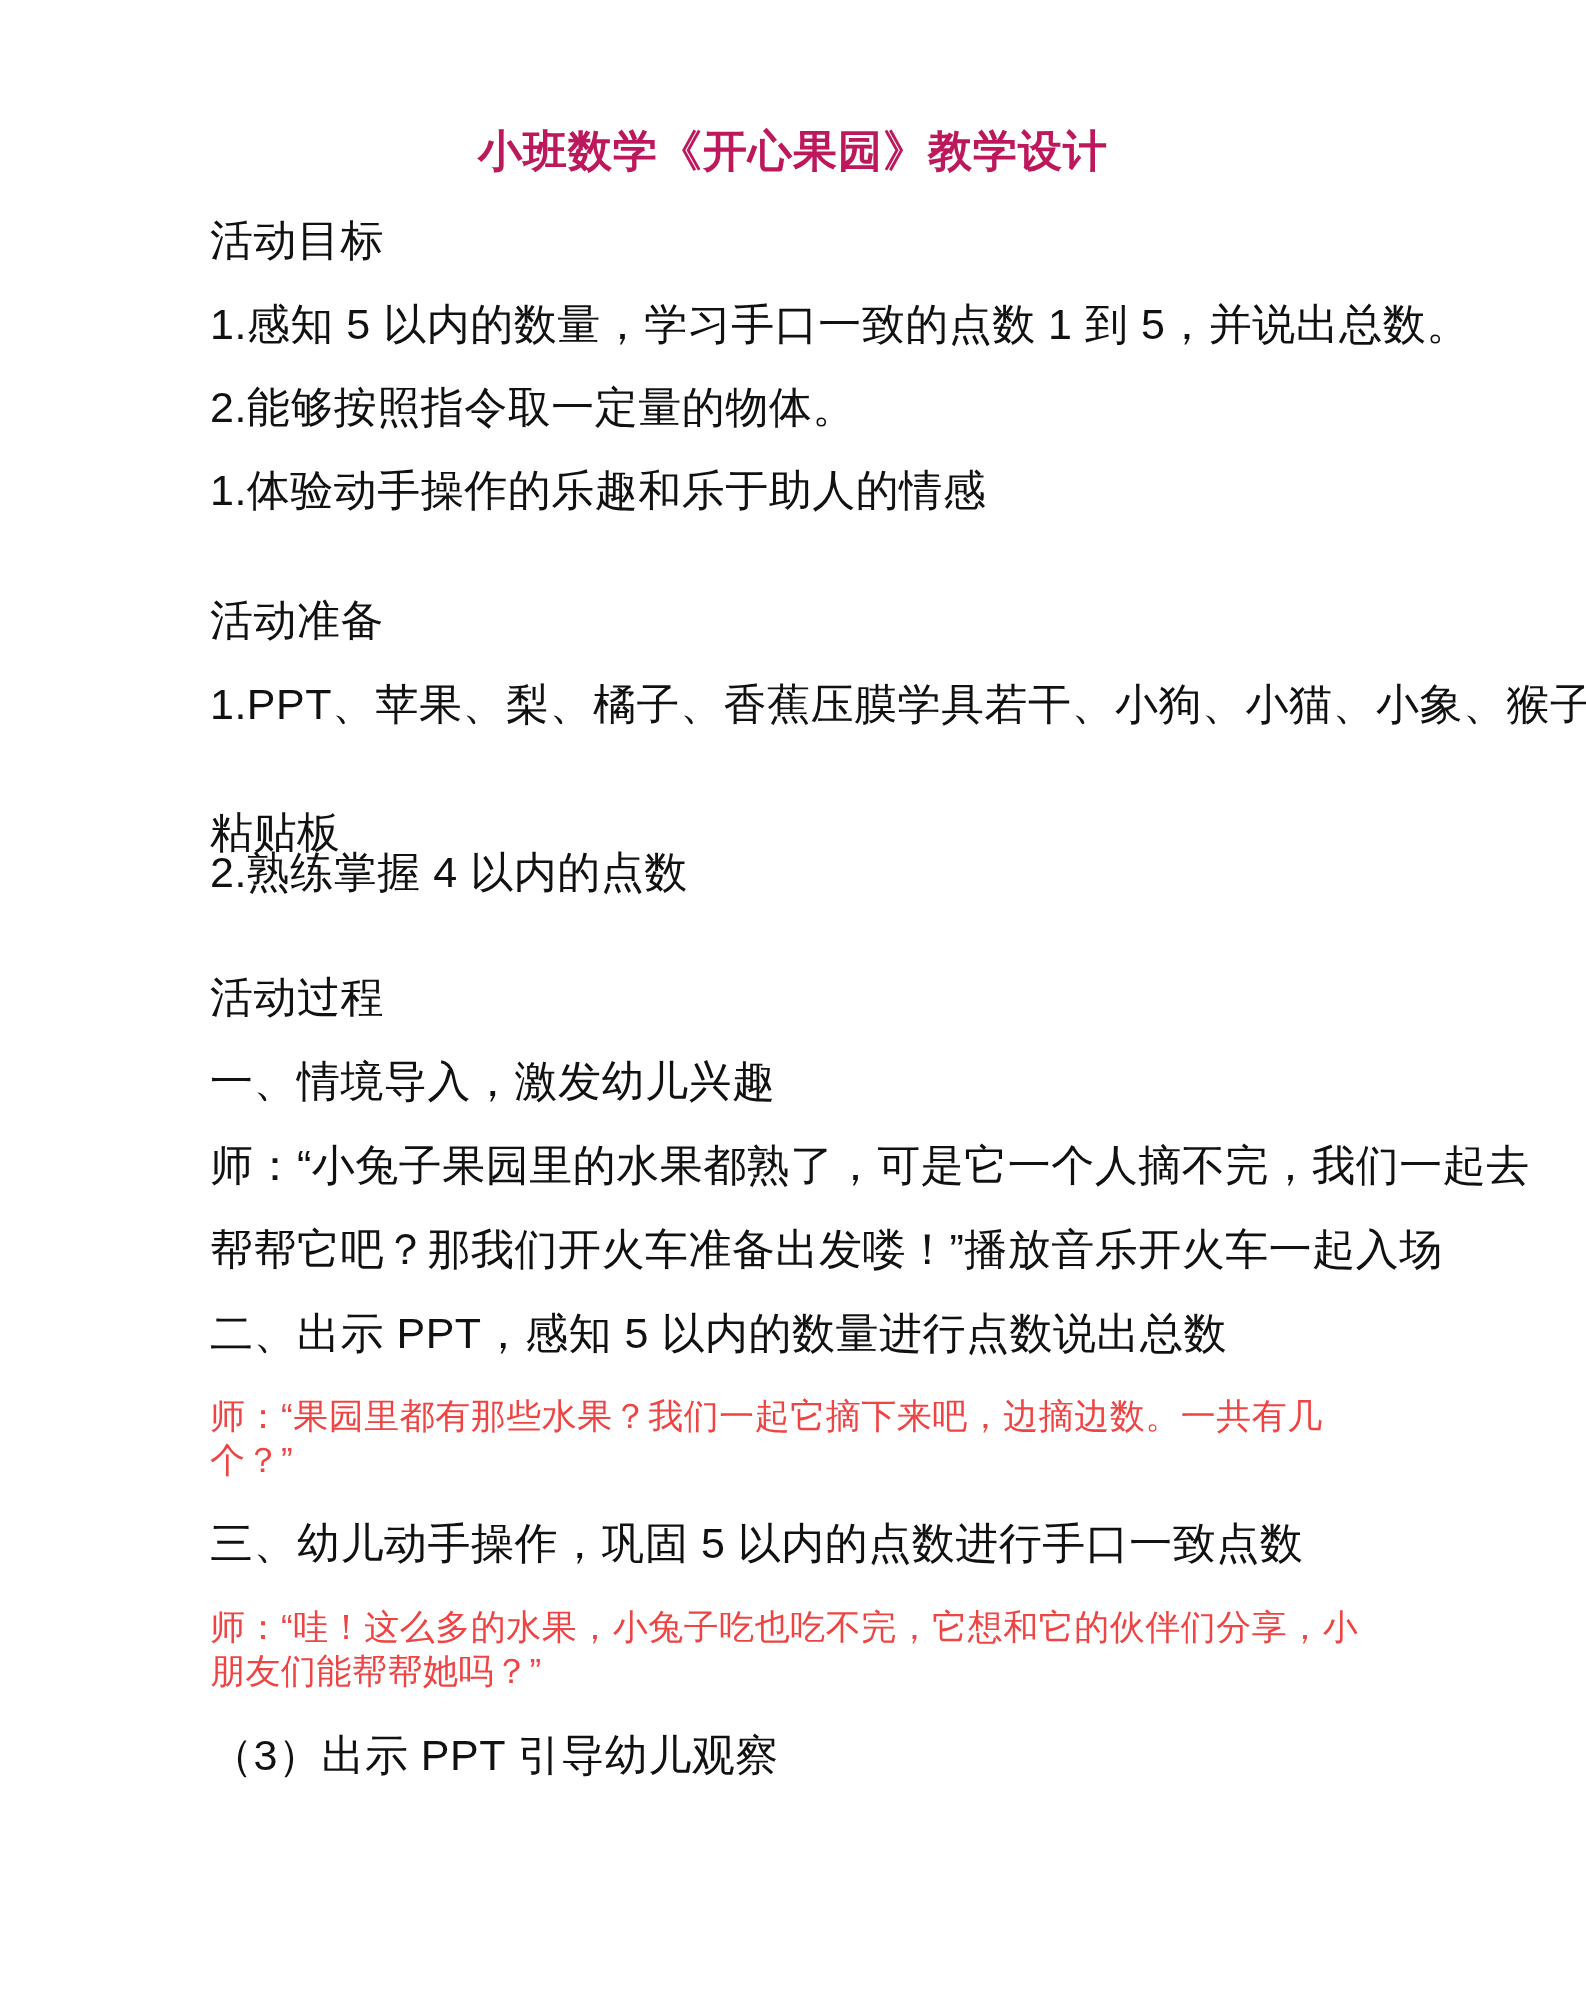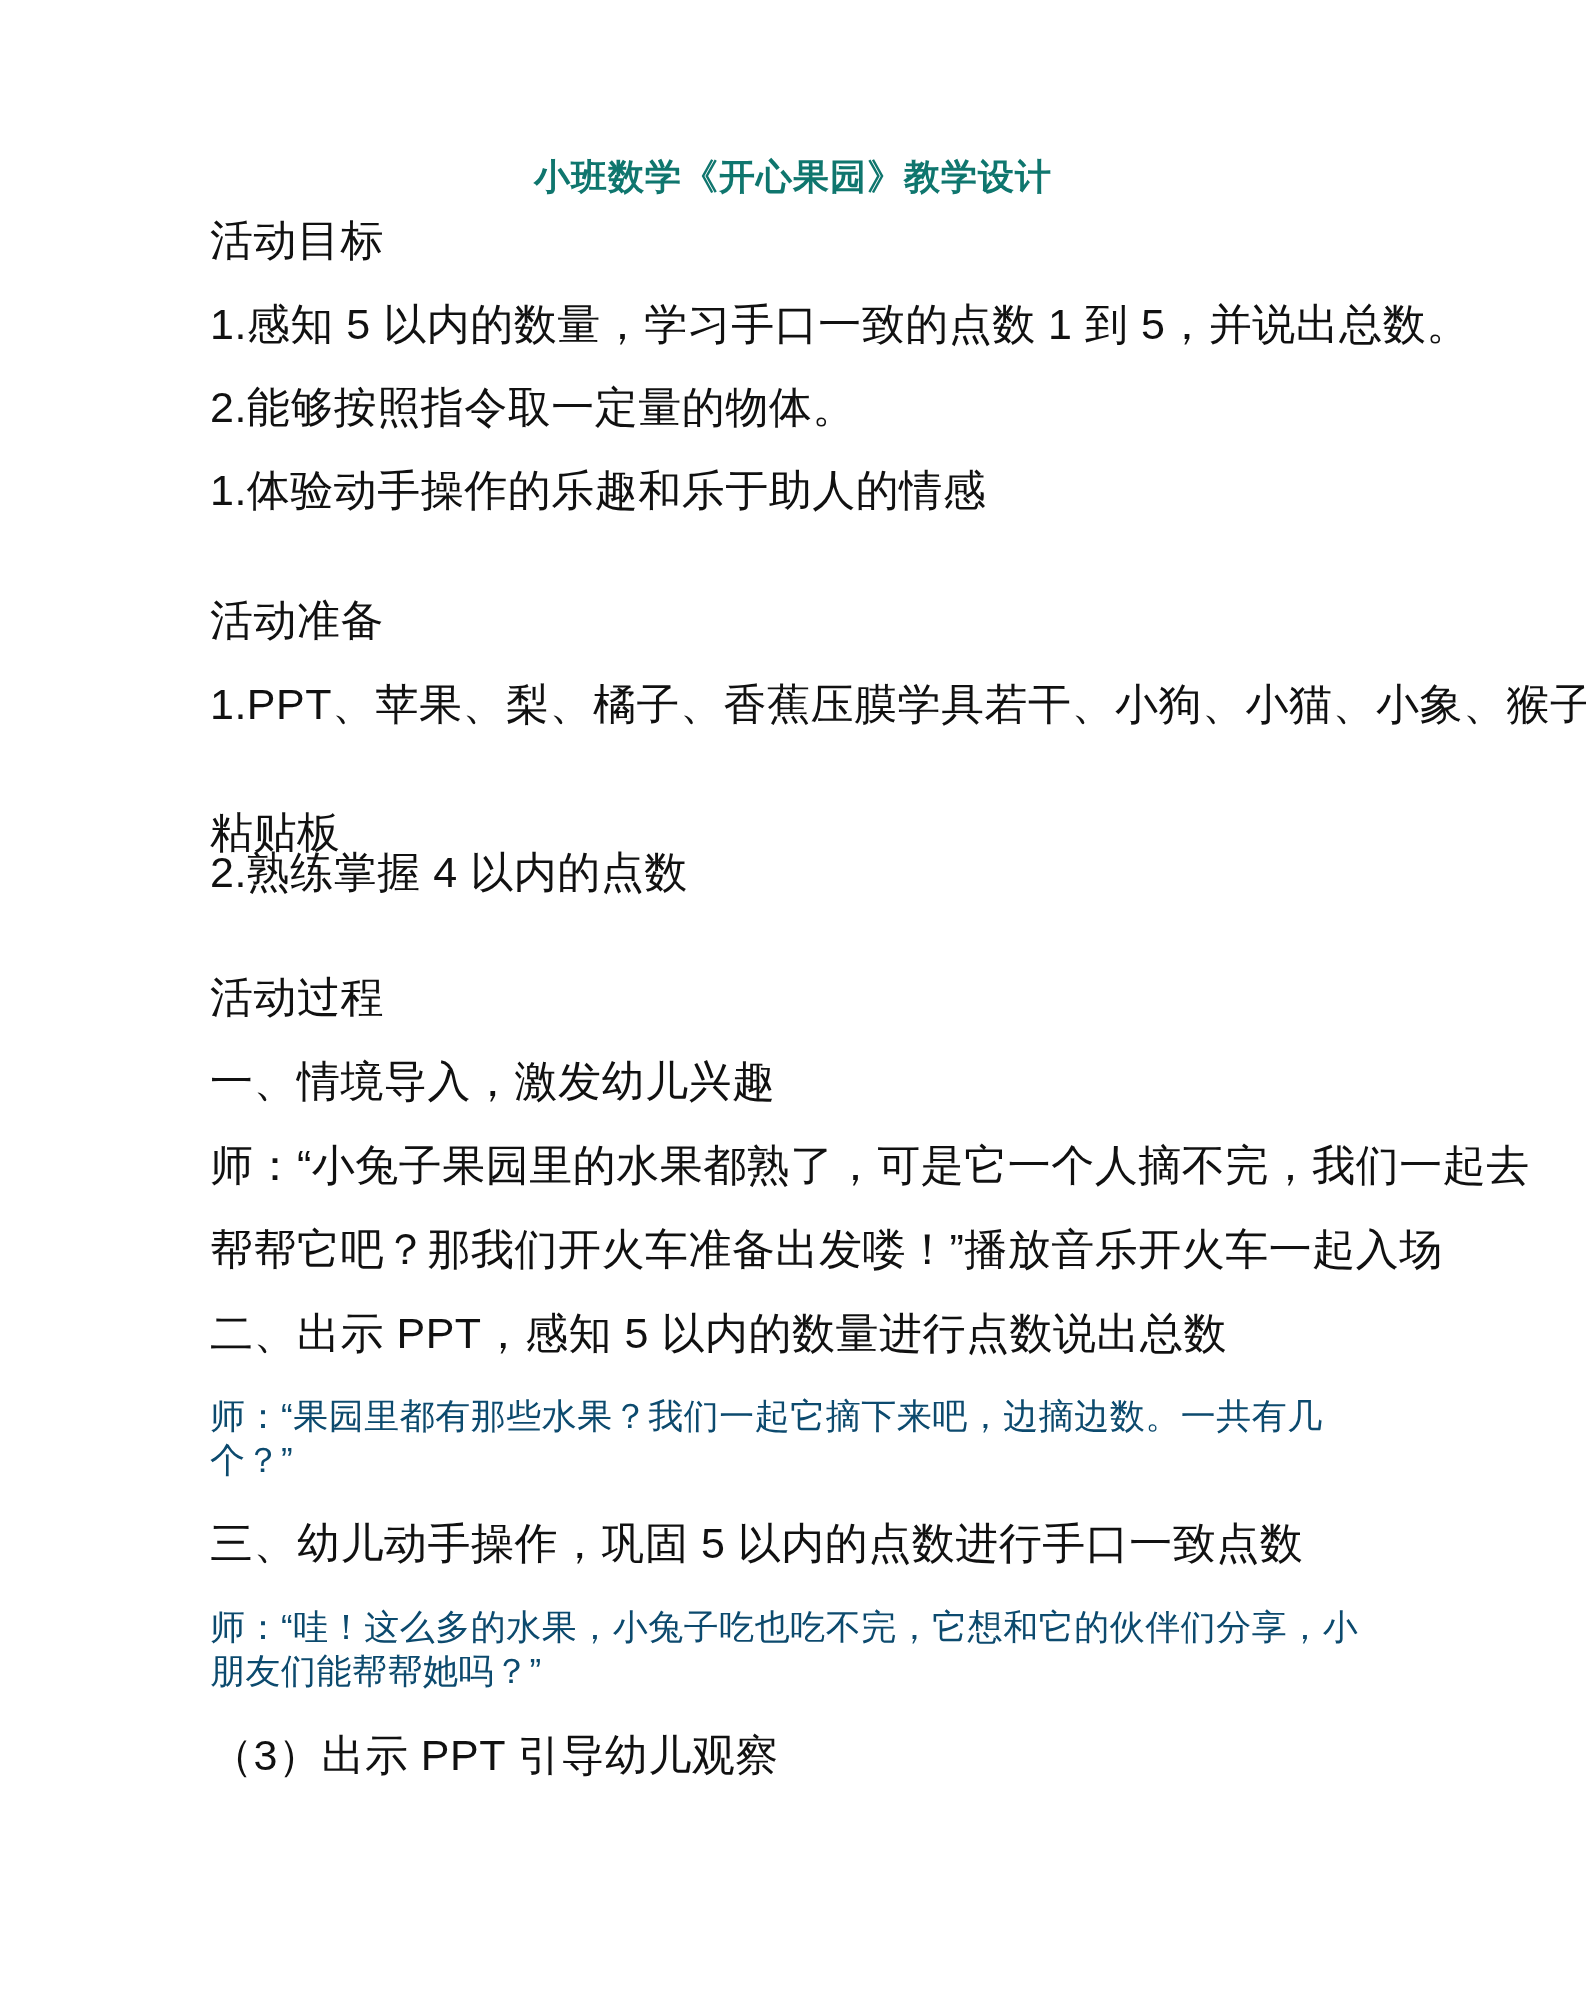--- a/index.html
+++ b/index.html
@@ -22,43 +22,42 @@
       height: 2010px;
       background: #ffffff;
     }
     .title {
       position: absolute;
       left: 0;
       width: 1586px;
       top: 130px;
       text-align: center;
       font-family: "Liberation Serif", "DejaVu Serif", serif;
-      font-size: 36px;
+      font-size: 44px;
       font-weight: bold;
       letter-spacing: 1px;
       line-height: 44px;
-      color: #0f766e;
-      margin-top: 25px;
+      color: #be185d;
     }
     .line {
       position: absolute;
       left: 210px;
       font-size: 43px;
       line-height: 44px;
       white-space: nowrap;
       color: #111;
       letter-spacing: 0.5px;
     }
     .para {
       position: absolute;
       left: 210px;
       width: 1160px;
       font-size: 35px;
       line-height: 44px;
-      color: #0c4a6e;
+      color: #ef4444;
       letter-spacing: 0.5px;
     }
   </style>
 </head>
 <body>
 
 <div class="page">
 
   <div class="title">小班数学《开心果园》教学设计</div>
 

